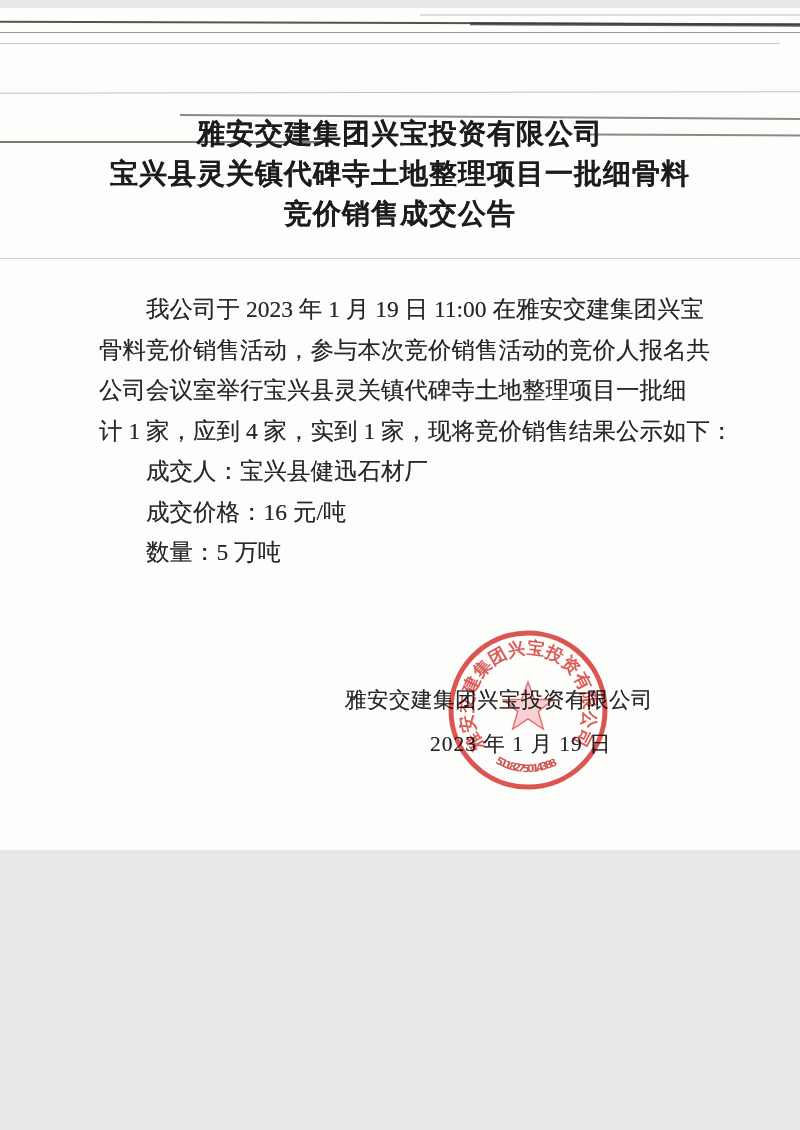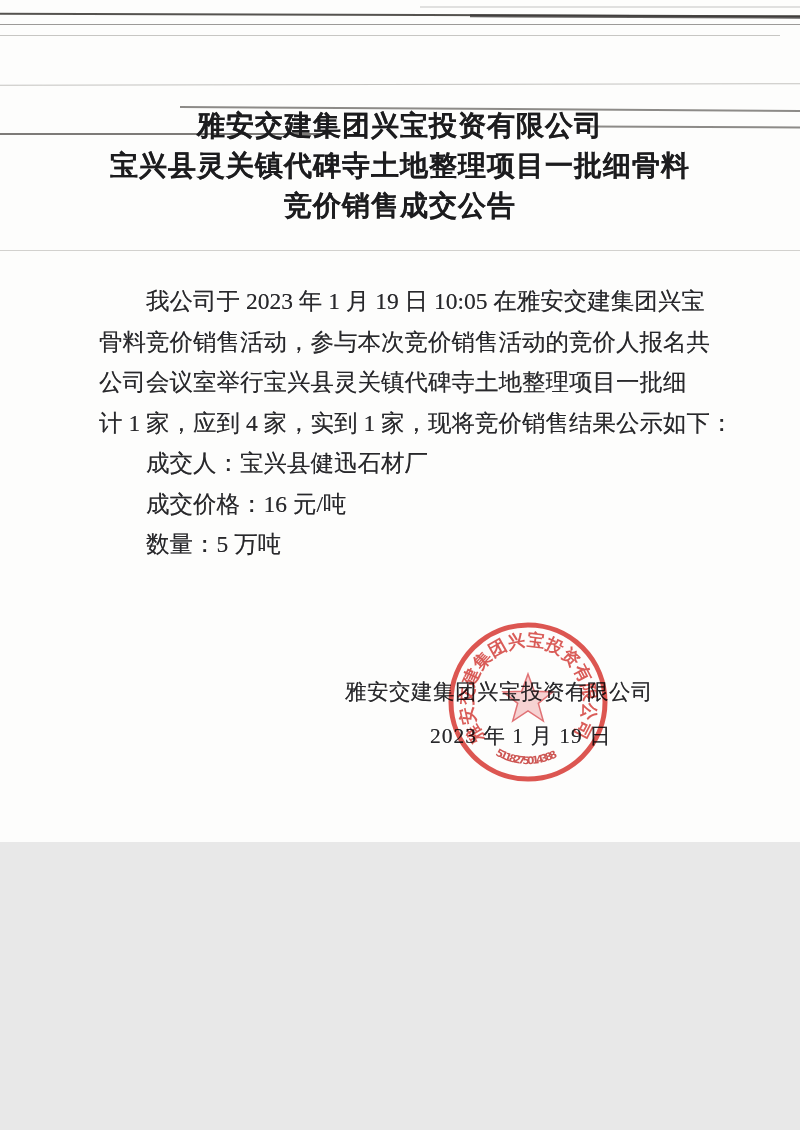--- a/index.html
+++ b/index.html
@@ -1,19 +1,19 @@
 <!DOCTYPE html>
 <html><head>
 <meta charset="utf-8">
 <style>
   html,body{margin:0;padding:0;background:#e8e8e8;}
   .page{
     position:relative;
     width:800px;height:842px;
-    margin:0 auto;
+    margin:8px auto;
     background:#fdfdfc;
     overflow:hidden;
     font-family:"Liberation Serif","DejaVu Serif",serif;
     color:#28282b;
   }
   
   .scanline{position:absolute;pointer-events:none;}
   .sl1 {top:6px;  left:420px;width:380px;height:2px;background:#cdcdcb;opacity:.6;}
   .sl2 {top:14px; left:0;    width:800px;height:2px;background:#55534f;transform:rotate(.18deg);}
   .sl2b{top:15px; left:470px;width:330px;height:3px;background:#3c3a38;transform:rotate(.25deg);opacity:.8;}
@@ -97,21 +97,21 @@
   <div class="scanline sl9"></div>
   <div class="scanline sl10"></div>
 
   <div class="title-block">
     <div>雅安交建集团兴宝投资有限公司</div>
     <div>宝兴县灵关镇代碑寺土地整理项目一批细骨料</div>
     <div>竞价销售成交公告</div>
   </div>
 
   <div class="body-block">
-    <div class="indent">我公司于 2023 年 1 月 19 日 10:05 在雅安交建集团兴宝</div>
+    <div class="indent">我公司于 2023 年 1 月 19 日 11:00 在雅安交建集团兴宝</div>
     <div>骨料竞价销售活动，参与本次竞价销售活动的竞价人报名共</div>
     <div>公司会议室举行宝兴县灵关镇代碑寺土地整理项目一批细</div>
     <div>计 1 家，应到 4 家，实到 1 家，现将竞价销售结果公示如下：</div>
     <div class="indent">成交人：宝兴县健迅石材厂</div>
     <div class="indent">成交价格：16 元/吨</div>
     <div class="indent">数量：5 万吨</div>
   </div>
 
   <div class="sig-company">雅安交建集团兴宝投资有限公司</div>
   <div class="sig-date">2023 年 1 月 19 日</div>

